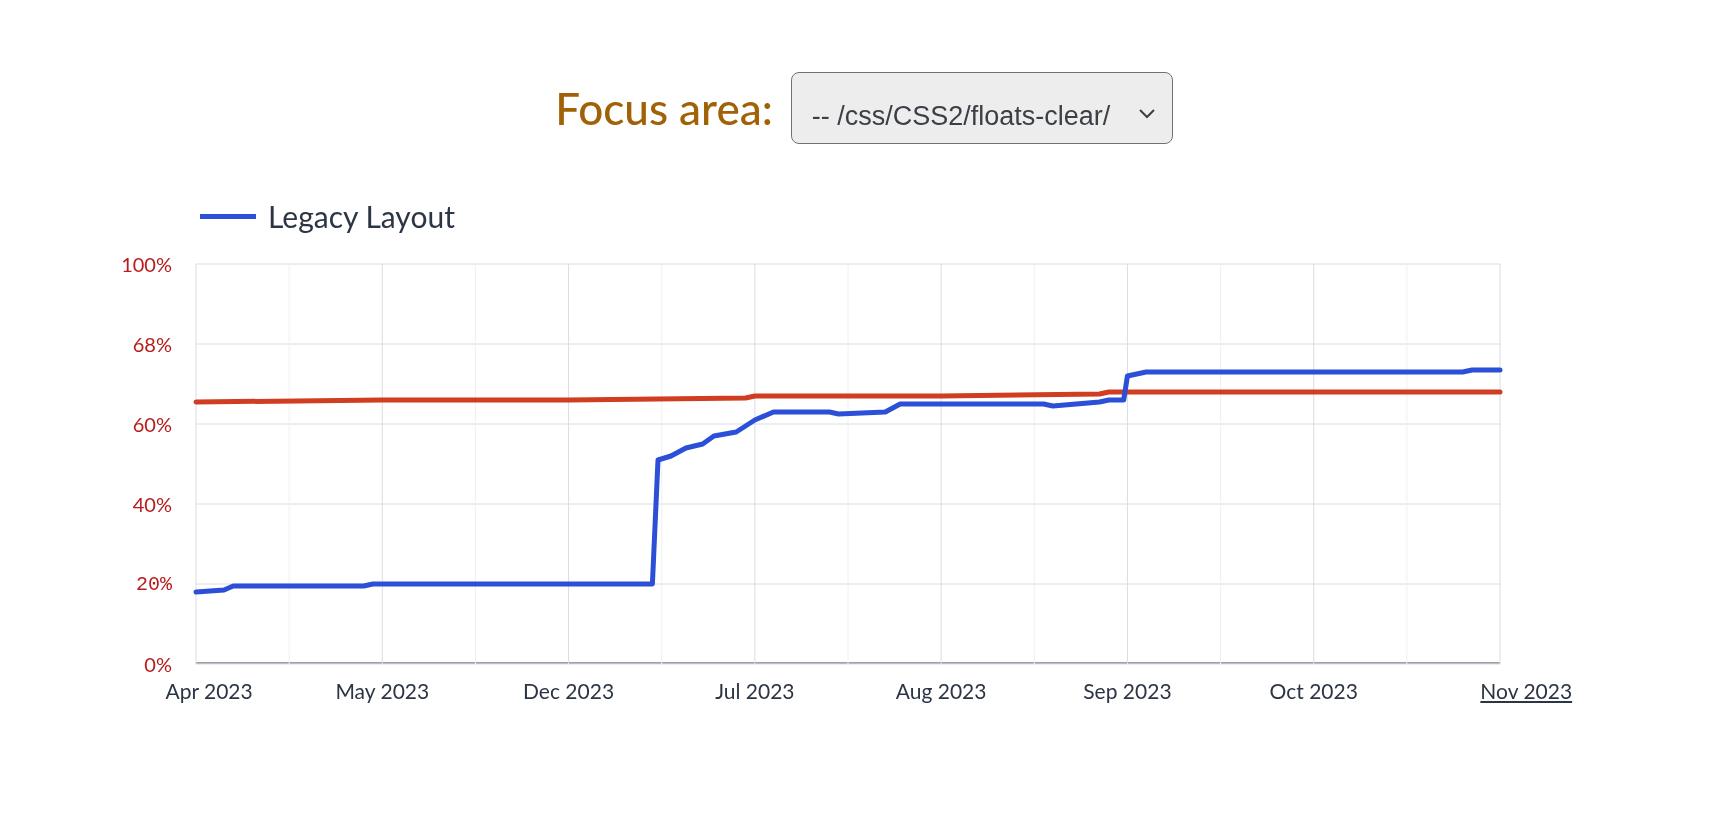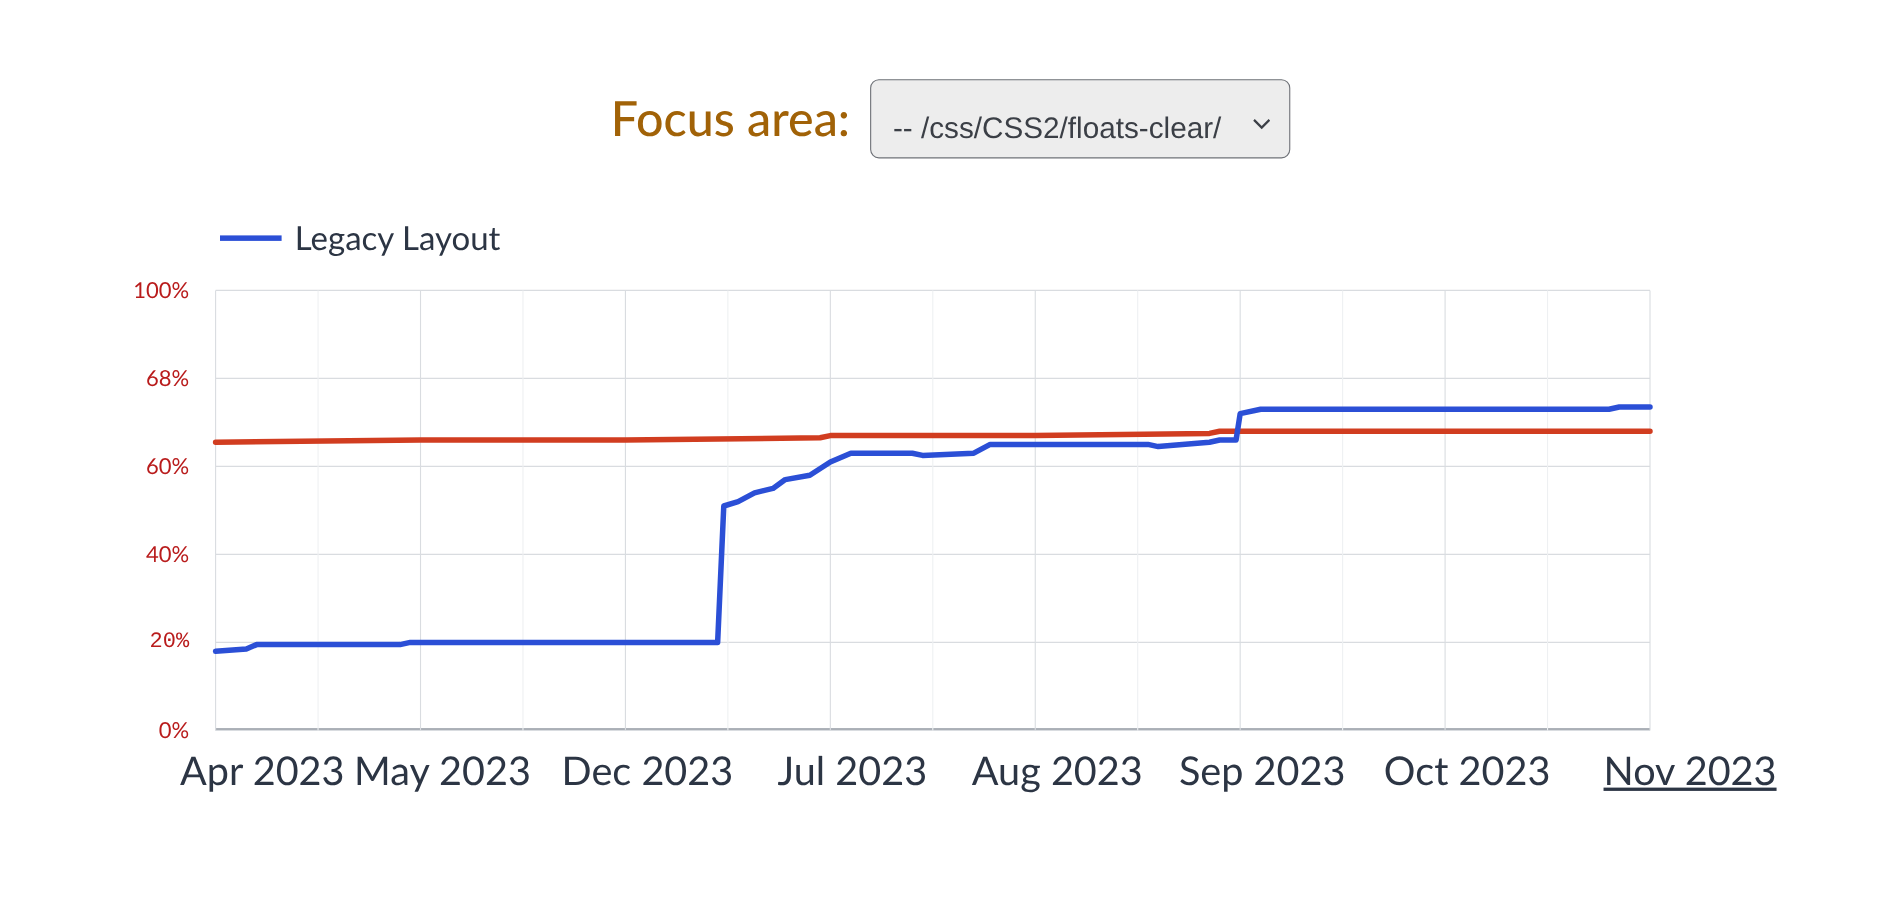--- a/index.html
+++ b/index.html
@@ -104,25 +104,24 @@
   .x-axis-labels {
     position: absolute;
     left: 104px;
     top: 486px;
     width: 1304px;
     height: 40px;
   }
   .x-label {
     position: absolute;
     top: 6px;
-    font-size: 36px;
+    font-size: 21px;
     color: #2c3544;
     transform: translateX(-50%);
     white-space: nowrap;
-    margin-left: 20px;
   }
   svg.lines {
     position: absolute;
     left: 0; top: 0;
     width: 100%;
     height: 100%;
     overflow: visible;
   }
 </style>
 </head>

